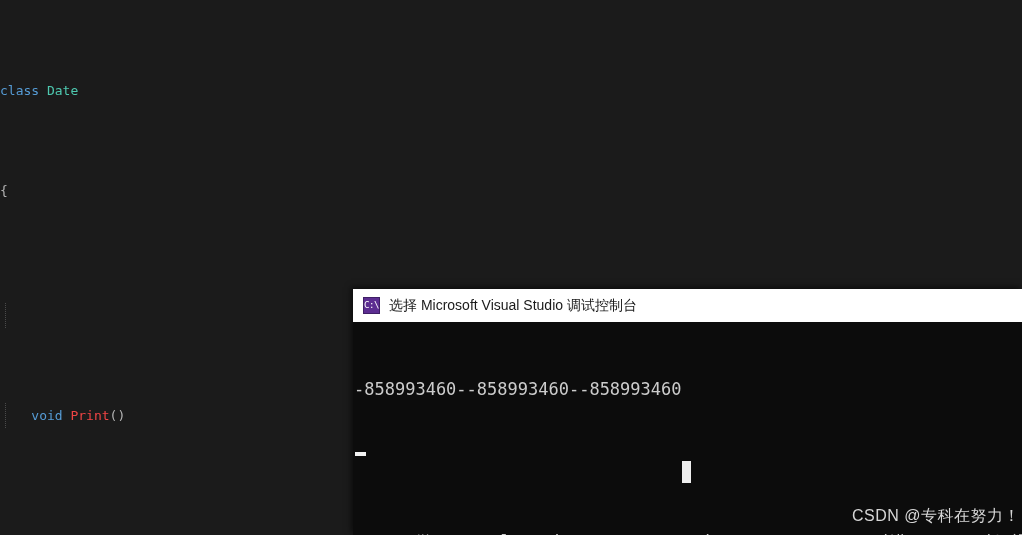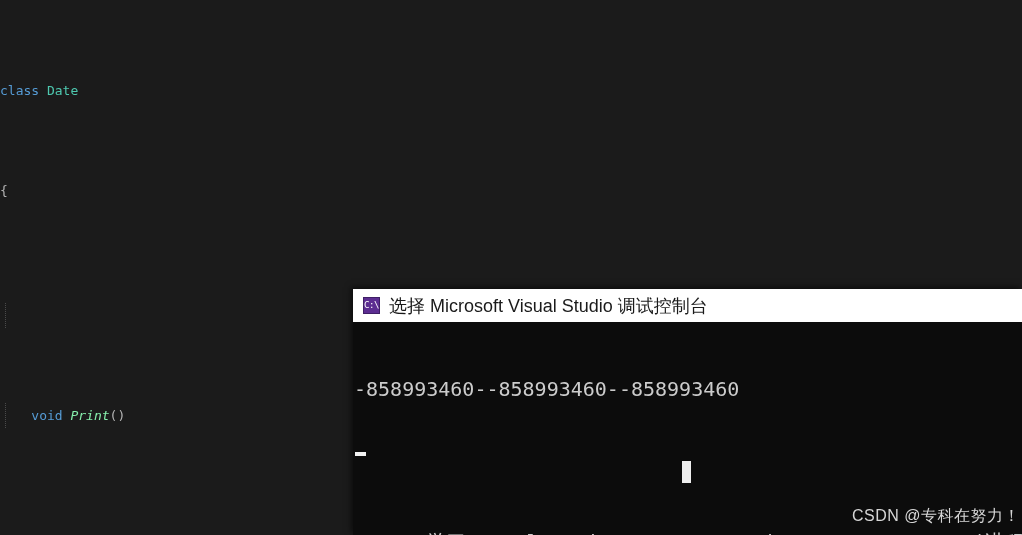--- a/index.html
+++ b/index.html
@@ -41,21 +41,21 @@
     position: absolute;
     top: 0;
     width: 1px;
     height: 100%;
     border-left: 1px dotted #4a4a4a;
   }
 
   
   .kw   { color: #569cd6; }   
   .cls  { color: #4ec9b0; }   
-  .fn   { color: #86efac; font-style: italic; }   
+  .fn   { color: #ef4444; }   
   .pl   { color: #dcdcdc; }   
   .op   { color: #b4b4b4; }   
 
   
   #console-window {
     position: absolute;
     left: 353px;
     top: 289px;
     width: 669px;
     height: 246px;
@@ -80,31 +80,31 @@
     font-family: "DejaVu Sans Mono", monospace;
     font-size: 9px;
     line-height: 15px;
     text-align: center;
     letter-spacing: -0.5px;
     flex: 0 0 auto;
     margin-right: 9px;
   }
   #console-title {
     font-family: "Liberation Sans", sans-serif;
-    font-size: 18px;
+    font-size: 14px;
     color: #1a1a1a;
     white-space: nowrap;
   }
   #console-body {
     position: relative;
     height: 213px;
     background: #0c0c0c;
     color: #cccccc;
     font-family: "DejaVu Sans Mono", monospace;
-    font-size: 20px;
+    font-size: 17px;
     line-height: 25.5px;
     white-space: pre;
     padding: 4px 0 0 1px;
     box-sizing: border-box;
     overflow: hidden;
   }
   .cline { height: 25.5px; white-space: pre; }
   .cblank { height: 25.5px; }
   #console-caret {
     position: absolute;

